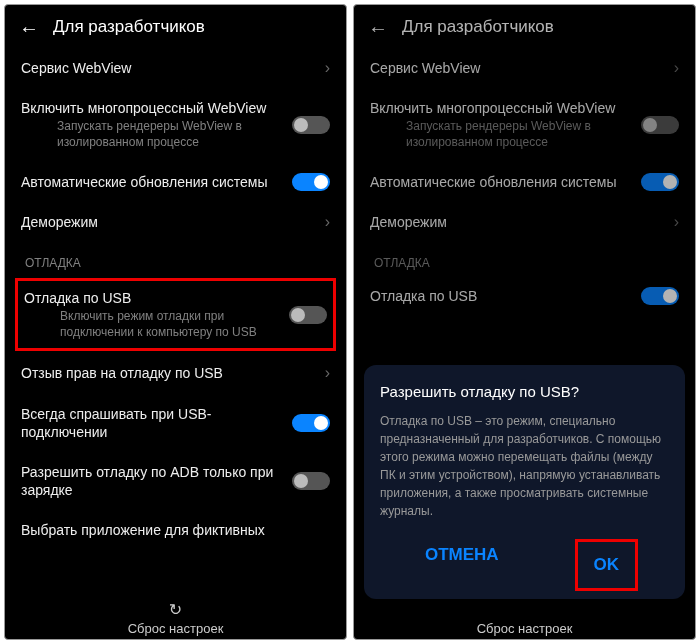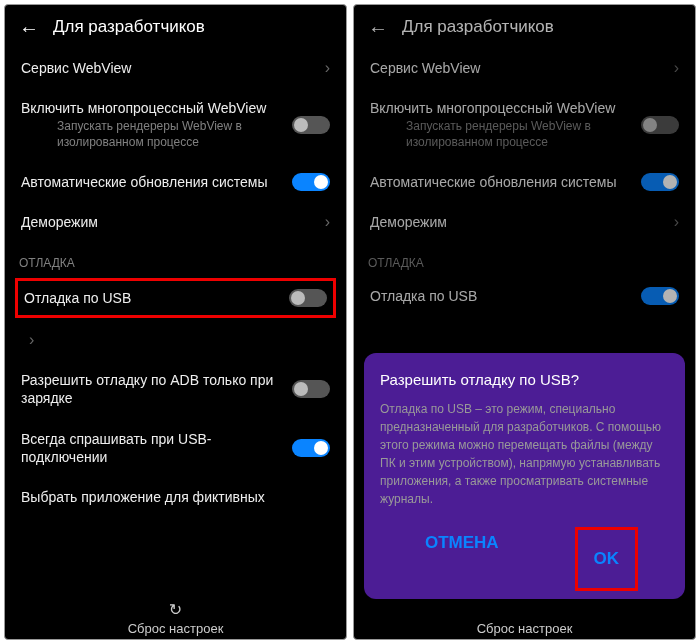--- a/index.html
+++ b/index.html
@@ -9,36 +9,36 @@
 .hdr { display:flex; align-items:center; padding:10px 14px; }
 .back { color:#fff; font-size:20px; }
 .hdr-t { color:#fff; font-size:17px; margin-left:14px;text-align:center; }
 .list { flex:1; overflow:hidden; }
 .row { padding:11px 16px; display:flex; align-items:center; position:relative; }
 .row.nav { cursor:pointer; }
 .row-main { flex:1; }
 .row-t { color:#eee; font-size:14px; line-height:1.3; }
 .row-s { color:#808080; font-size:12px; line-height:1.3; margin-top:2px;margin-left:36px; }
 .chev { color:#666; font-size:16px; margin-left:8px; }
-.sect { color:#808080; font-size:12px; padding:14px 14px 6px; }
+.sect { color:#808080; font-size:12px; padding:14px 20px 6px; }
 .tog { width:38px; height:18px; border-radius:10px; position:relative; flex-shrink:0; }
 .tog::after { content:''; position:absolute; width:14px; height:14px; border-radius:50%; top:2px; background:#fff; }
 .tog.on { background:#0a84ff; } .tog.on::after { right:2px; }
 .tog.off { background:#555; } .tog.off::after { left:2px; background:#bbb; }
 .hl { border:3px solid #e00; margin:2px 10px; padding:8px 6px !important; }
 .hl .row-main { margin-right:8px; }
 .ftr { text-align:center; padding:6px 0 2px; color:#ccc; }
 .ftr-ic { font-size:16px; display:block; }
 .ftr-t { font-size:13px; margin-top:2px; }
-.dialog { position:absolute; left:10px; right:10px; bottom:40px; background:#4c1d95; border-radius:12px; padding:18px 16px 8px; }
+.dialog { position:absolute; left:10px; right:10px; bottom:40px; background:#0f172a; border-radius:12px; padding:18px 16px 8px; }
 .dlg-t { color:#fff; font-size:15px; margin-bottom:12px; }
 .dlg-b { color:#999; font-size:12px; line-height:1.5; margin-bottom:13px; }
 .dlg-btns { display:flex; justify-content:space-around; padding-top:6px; }
 .dlg-btn { color:#0a84ff; font-size:17px; font-weight:bold; padding:6px 14px; }
-.dlg-btn.hl2 { border:3px solid #e00; padding:19px 16px; }
+.dlg-btn.hl2 { border:3px solid #e00; padding:13px 16px; }
 .phone.right .dim { opacity:0.7; }
 </style>
 </head>
 <body>
 
 <div class="wrap">
 
 <div class="phone">
   <div class="hdr">
     <span class="back">←</span>
@@ -73,40 +73,44 @@
             <div class="row-t">Деморежим</div>
           </div>
       <span class="chev">›</span>
     </div>
 
     <div class="sect">ОТЛАДКА</div>
 
     <div class="row hl">
       <div class="row-main">
         <div class="row-t">Отладка по USB</div>
+        <div class="row-s">Включить режим отладки при подключении к компьютеру по USB</div>
       </div>
       <div class="tog off"></div>
     </div>
 
     <div class="row nav">
+      <div class="row-main">
+            <div class="row-t">Отзыв прав на отладку по USB</div>
+          </div>
       <span class="chev">›</span>
+    </div>
+
+    <div class="row">
+      <div class="row-main">
+            <div class="row-t">Всегда спрашивать при USB-подключении</div>
+          </div>
+      <div class="tog on"></div>
     </div>
 
     <div class="row">
       <div class="row-main">
             <div class="row-t">Разрешить отладку по ADB только при зарядке</div>
           </div>
       <div class="tog off"></div>
-    </div>
-
-    <div class="row">
-      <div class="row-main">
-            <div class="row-t">Всегда спрашивать при USB-подключении</div>
-          </div>
-      <div class="tog on"></div>
     </div>
 
     <div class="row nav">
       <div class="row-main">
             <div class="row-t">Выбрать приложение для фиктивных</div>
           </div>
     </div>
   </div>
   <div class="ftr">
     <span class="ftr-ic">↻</span>

